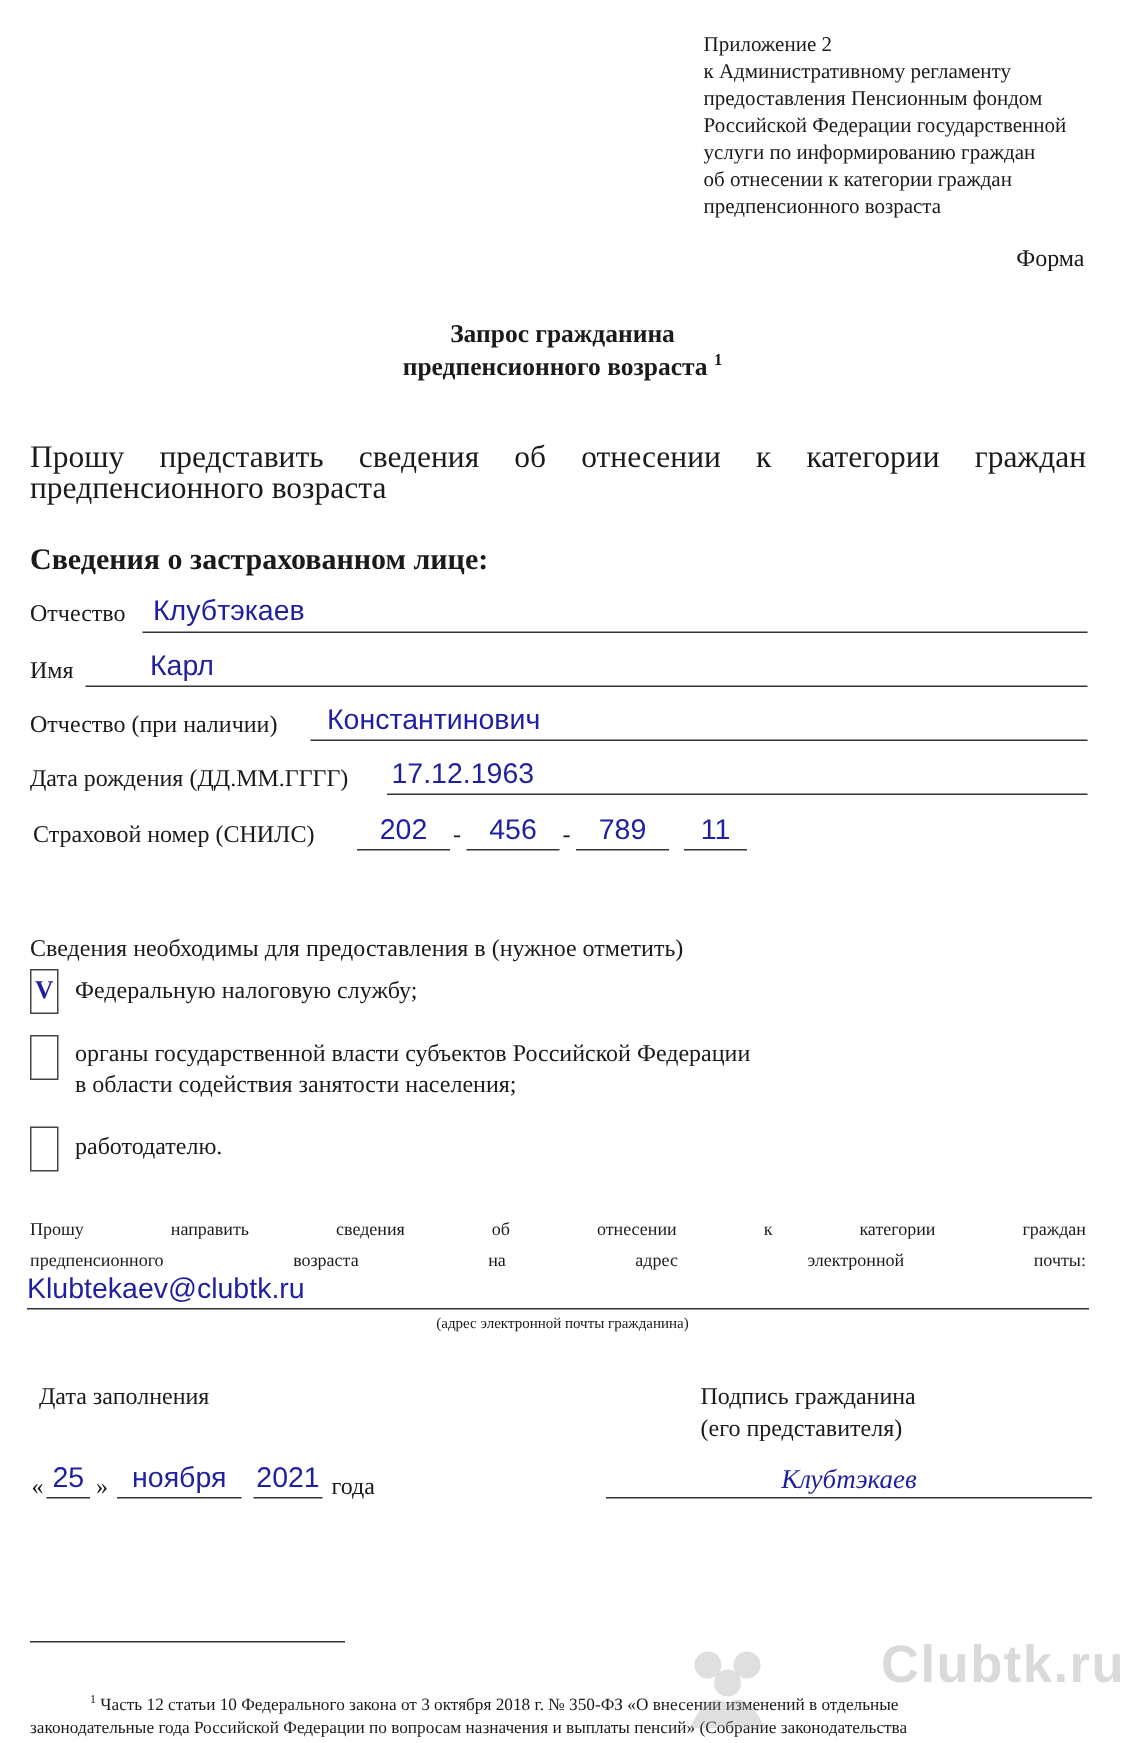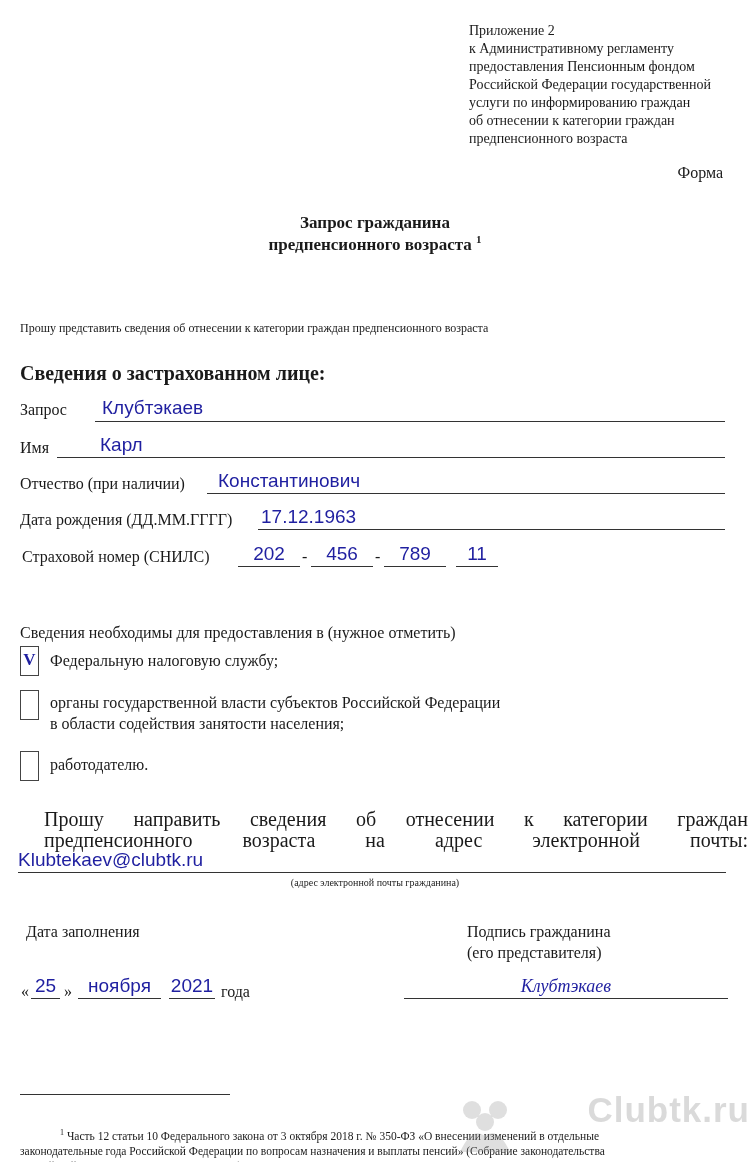--- a/index.html
+++ b/index.html
@@ -12,34 +12,34 @@
     .line { position: absolute; height: 0; border-bottom: 1.2px solid #333; }
 
     
     .annex { left: 469px; top: 22px; font-size: 14px; line-height: 18px; }
     .forma { right: 27px; top: 164px; font-size: 16px; }
 
     
     .title { left: 0; width: 750px; top: 212px; text-align: center; font-weight: bold; font-size: 17px; line-height: 22px; }
     .title sup { font-size: 11px; vertical-align: super; line-height: 0; }
 
-    .para1 { left: 20px; width: 704px; top: 318px; line-height: 21px; text-align: justify; text-align-last: left; font-size: 12px; }
+    .para1 { left: 20px; width: 704px; top: 294px; line-height: 21px; text-align: justify; text-align-last: left; font-size: 21px; }
     .section-head { left: 20px; top: 362px; font-weight: bold; font-size: 20px; }
 
     .field-label { font-size: 16px; }
     .field-value { font-size: 19px; }
 
     .checkbox {
       position: absolute; width: 19px; height: 30px; border: 1.2px solid #444;
       box-sizing: border-box; text-align: center; font-weight: bold; color: #1f1fa0;
       font-family: "Liberation Serif", serif; font-size: 17px; line-height: 26px; cursor: pointer;
     }
     .opt-text { font-size: 16px; line-height: 21px; }
 
-    .para2 { left: 20px; width: 704px; top: 809px; line-height: 21px; font-size: 20px; margin-left: 24px; }
+    .para2 { left: 20px; width: 704px; top: 809px; line-height: 21px; font-size: 12px; }
     .para2 .justify { text-align: justify; text-align-last: justify; }
 
     .footnote { left: 20px; width: 705px; top: 1101px; font-size: 11.5px; line-height: 15px; text-align: justify; margin-top: 24px; }
     .footnote .indent { padding-left: 40px; }
 
     .watermark {
       right: 0; top: 1090px; font-family: Liberation Sans, sans-serif; font-weight: bold;
       font-size: 35px; color: rgba(150,150,150,0.35); letter-spacing: 1px;
     }
     .wm-icon { right: 230px; top: 1092px; width: 70px; height: 70px; }
@@ -59,21 +59,21 @@
 <div class="abs forma">Форма</div>
 
 <div class="abs title">
   <div>Запрос гражданина</div>
   <div><span>предпенсионного возраста</span> <sup>1</sup></div>
 </div>
 
 <div class="abs para1">Прошу представить сведения об отнесении к категории граждан предпенсионного возраста</div>
 <div class="abs section-head">Сведения о застрахованном лице:</div>
 
-<div class="abs field-label" style="left:20px; top:401px;">Запрос</div>
+<div class="abs field-label" style="left:20px; top:401px;">Отчество</div>
 <div class="line" style="left:95px; width:630px; top:421px;"></div>
 <div class="abs fill field-value" style="left:102px; top:397px;">Клубтэкаев</div>
 
 <div class="abs field-label" style="left:20px; top:439px;">Имя</div>
 <div class="line" style="left:57px; width:668px; top:457px;"></div>
 <div class="abs fill field-value" style="left:100px; top:434px;">Карл</div>
 
 <div class="abs field-label" style="left:20px; top:475px;">Отчество (при наличии)</div>
 <div class="line" style="left:207px; width:518px; top:493px;"></div>
 <div class="abs fill field-value" style="left:218px; top:470px;">Константинович</div>

